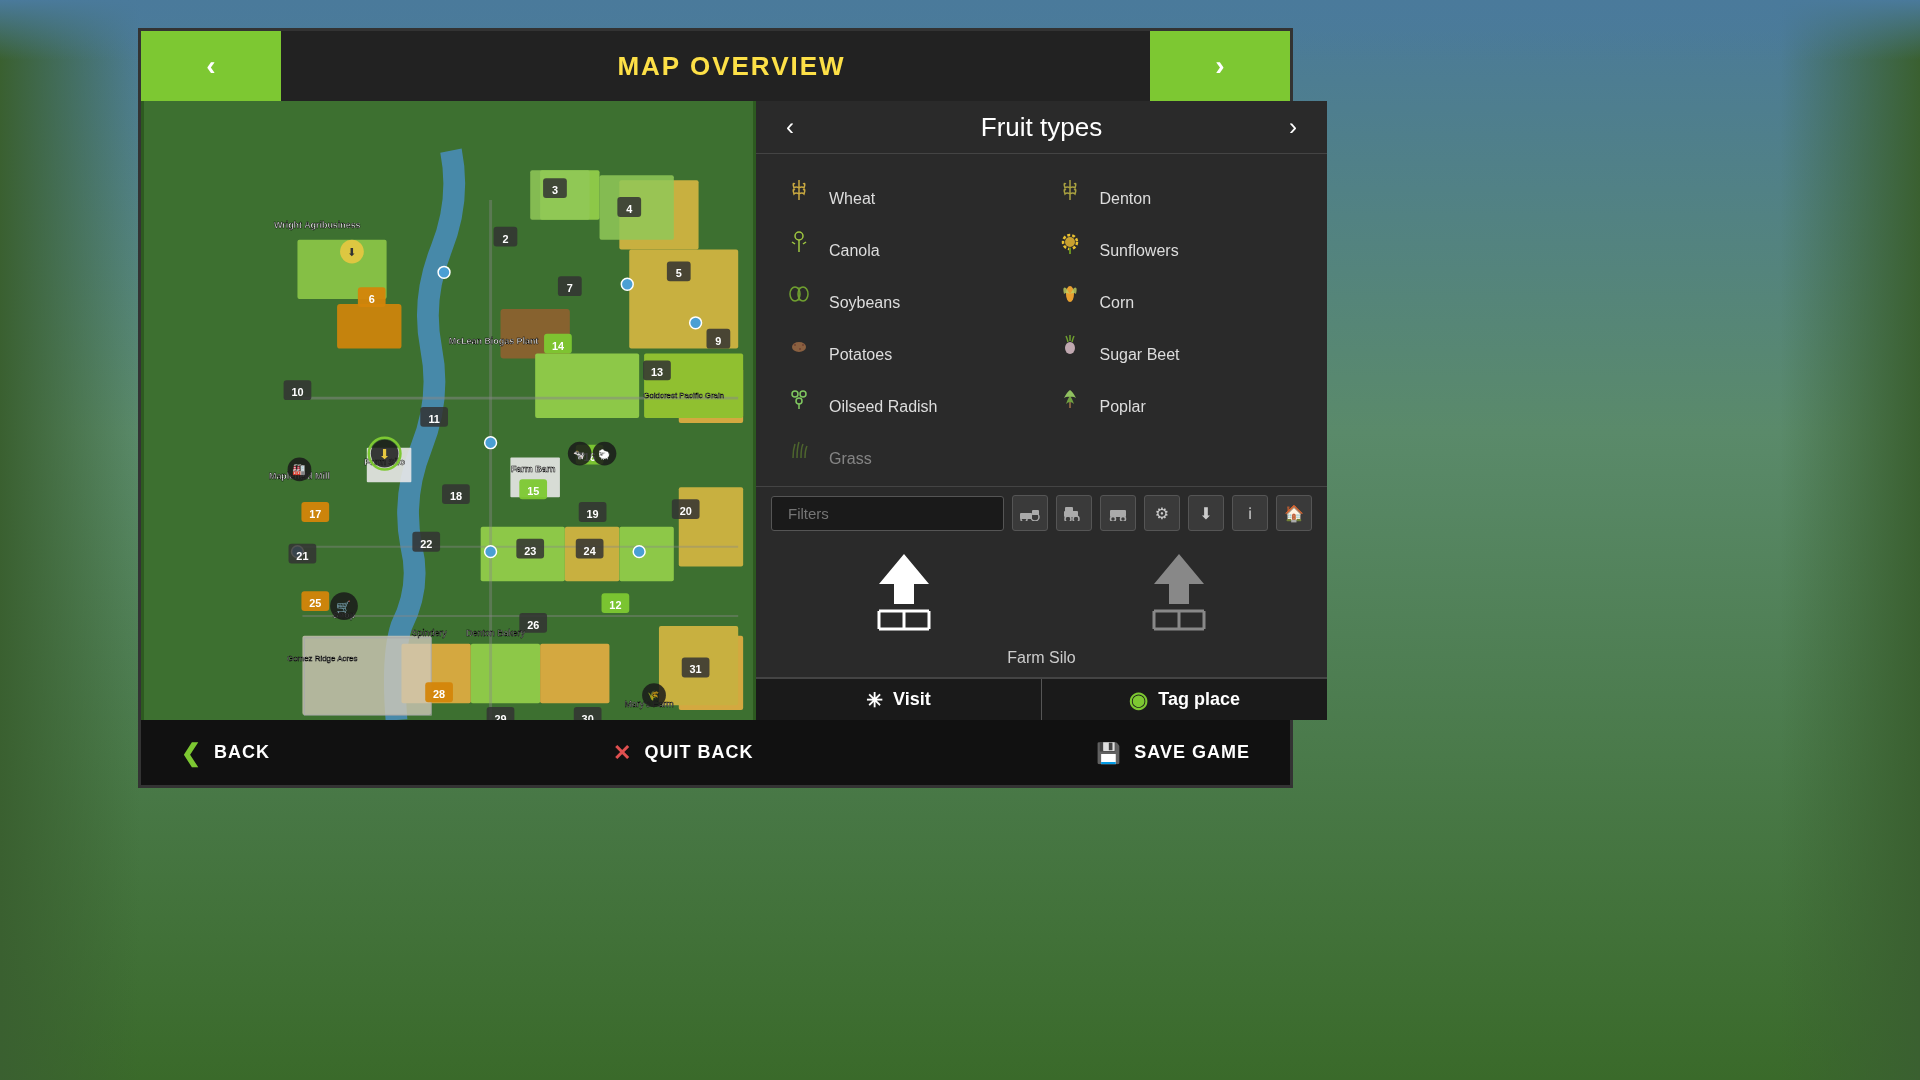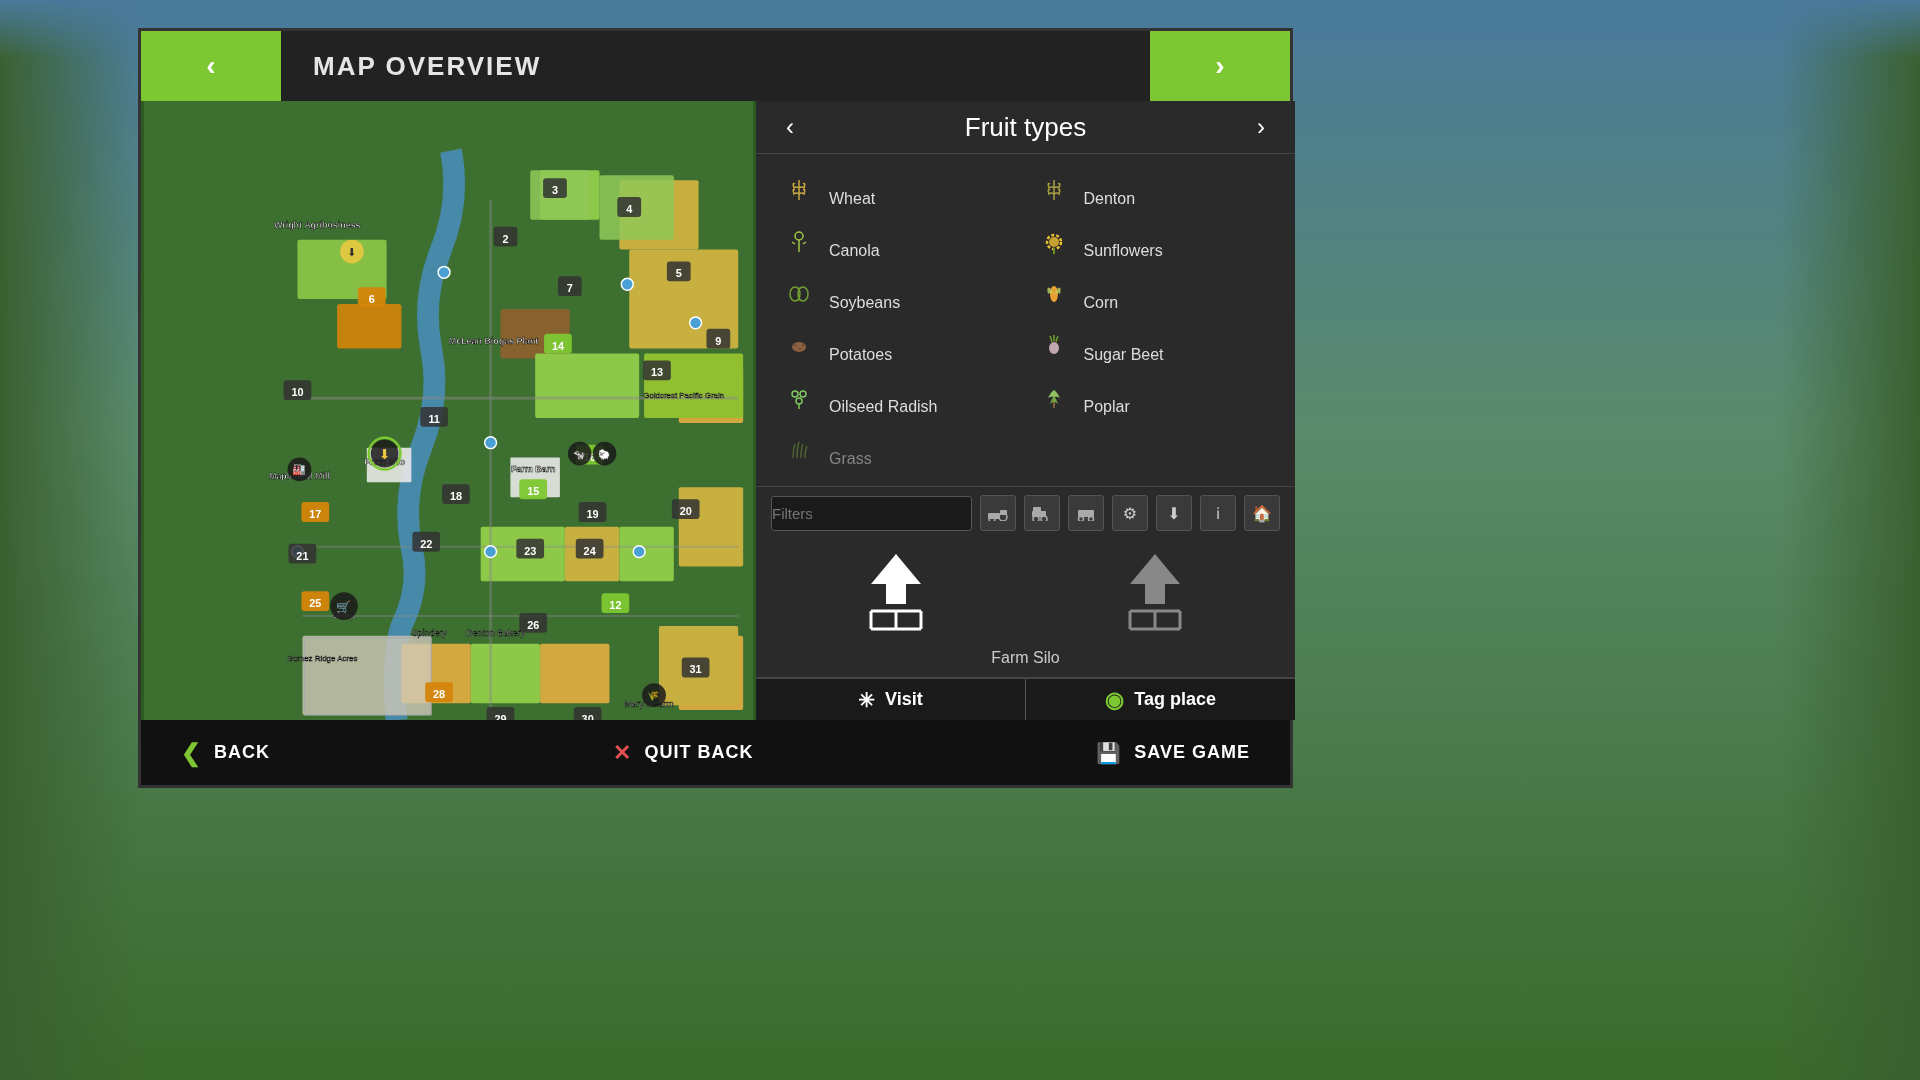--- a/index.html
+++ b/index.html
@@ -49,21 +49,22 @@
       justify-content: center;
       color: white;
       font-size: 28px;
       font-weight: bold;
     }
     .header-title {
       flex: 1;
       background: #222;
       display: flex;
       align-items: center;
-      color: #e5e5e5;
+      justify-content: center;
+      color: #fde047;
       font-size: 26px;
       font-weight: bold;
       letter-spacing: 2px;
       padding-left: 32px;
     }
 
     
     .dialog-content {
       display: flex;
       height: calc(100% - 70px - 65px);
@@ -147,21 +148,21 @@
       align-items: center;
       padding: 8px 15px;
       gap: 8px;
       border-top: 1px solid #444;
     }
     .filters-input {
       flex: 1;
       background: #1a1a1a;
       border: 1px solid #555;
       color: #ef4444;
-      padding: 8px 0;
+      padding: 8px 16px;
       font-size: 15px;
       border-radius: 3px;
       outline: none;
     }
     .filter-icon-btn {
       width: 36px;
       height: 36px;
       background: #3a3a3a;
       border: 1px solid #555;
       border-radius: 3px;

